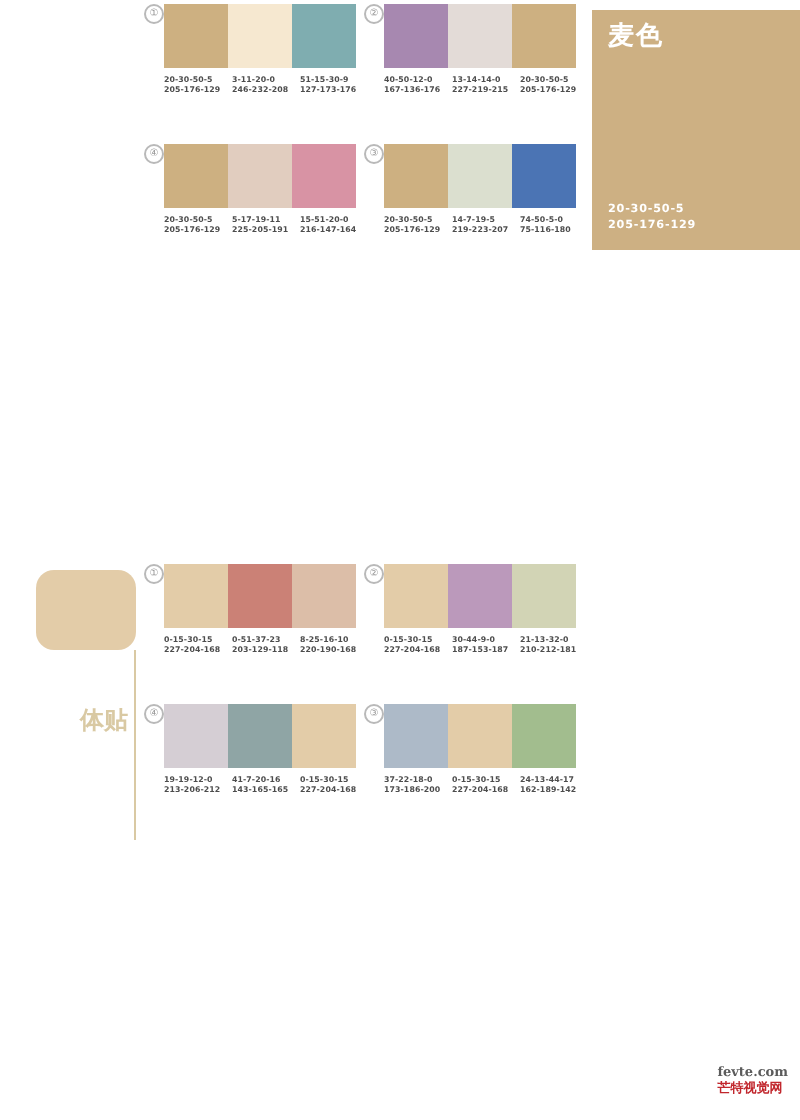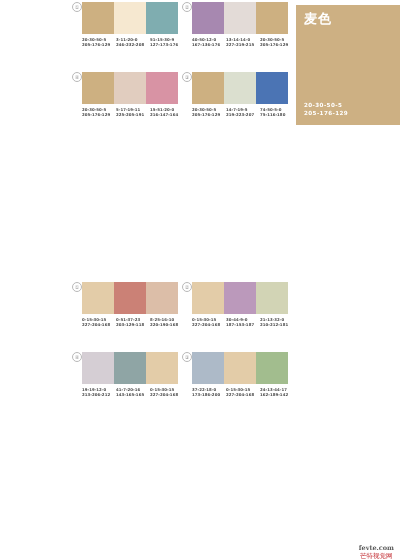--- a/index.html
+++ b/index.html
@@ -67,29 +67,29 @@
     letter-spacing:1px;
   }
   .panel-codes{position:absolute;left:8px;bottom:8px;}
   .panel-codes div{
     font-size:5.6px;line-height:8px;font-weight:700;letter-spacing:0.4px;
     font-family:"DejaVu Sans","Liberation Sans",sans-serif;
   }
 
   
   .footer{
-    position:absolute;right:6px;bottom:0;text-align:center;
+    position:absolute;right:6px;bottom:12px;text-align:left;
   }
   .footer .f1{
     font-family:"DejaVu Serif","Liberation Serif",serif;
     font-size:6.5px;line-height:7px;color:#5b5b5b;font-weight:700;
   }
   .footer .f2{
     font-family:"DejaVu Sans","Liberation Sans",sans-serif;
-    font-size:6.5px;line-height:8px;color:#c1272d;font-weight:400;
+    font-size:6.5px;line-height:8px;color:#c1272d;font-weight:700;
   }
 </style>
 </head>
 <body>
 
 <div class="page">
   <div id="sections-root">
       <div class="section" style="top: 0px;">
         <div class="groups">
           <div class="group g1">
@@ -183,20 +183,25 @@
         </div>
         <div class="panel" style="background: rgb(205, 176, 131);">
           <div class="panel-title">麦色</div>
           <div class="panel-codes">
             <div>20-30-50-5</div>
             <div>205-176-129</div>
           </div>
         </div>
       </div>
       <div class="section" style="top: 140px;">
+        <div class="rail">
+          <div class="rail-swatch" style="background: rgb(227, 204, 168);"></div>
+          <div class="rail-rule" style="background: rgb(217, 201, 163);"></div>
+          <div class="rail-label" style="color: rgb(217, 201, 163);">体贴</div>
+        </div>
         <div class="groups">
           <div class="group g1">
             <div class="gnum">①</div>
             <div class="chips">
               <div class="chip" style="background: rgb(227, 204, 168);"></div>
               <div class="chip" style="background: rgb(203, 129, 118);"></div>
               <div class="chip" style="background: rgb(220, 190, 168);"></div>
             </div>
             <div class="codes">
               <div class="codecell">

